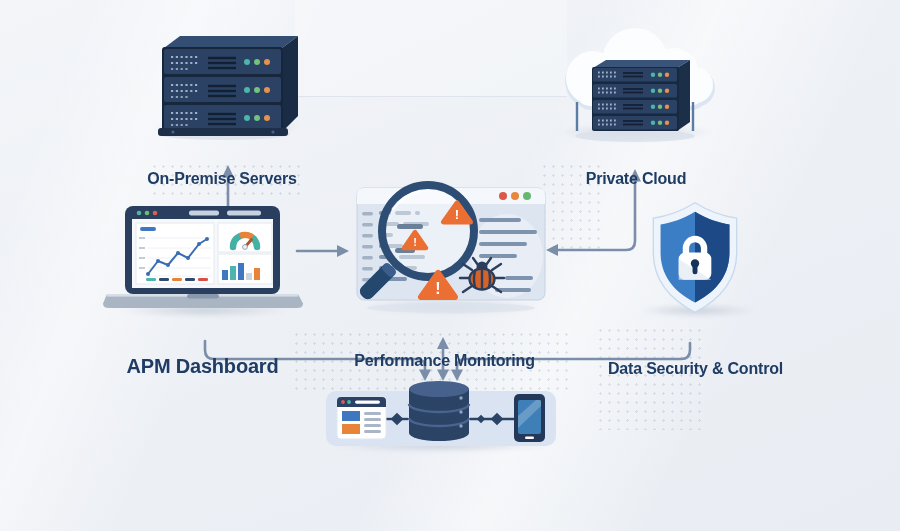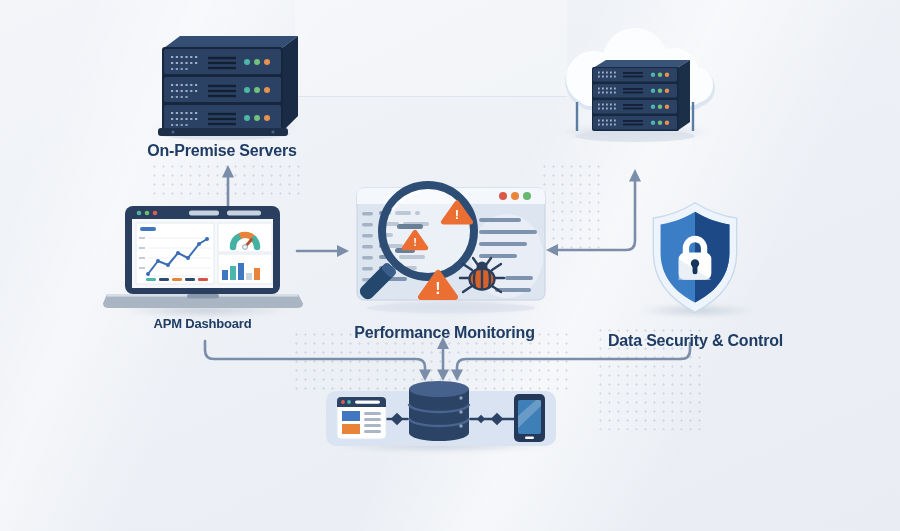--- a/index.html
+++ b/index.html
@@ -14,21 +14,21 @@
   .band3{position:absolute;left:295px;top:0;width:272px;height:96px;background:rgba(255,255,255,.28);
          border-bottom:1px solid rgba(205,214,228,.55);}
   .dots{position:absolute;pointer-events:none;opacity:.8;
     background-image:radial-gradient(rgba(96,120,156,.22) 1.1px,transparent 1.2px);
     background-size:9px 9px;}
   .shadow{position:absolute;border-radius:50%;
     background:radial-gradient(ellipse at center,rgba(66,92,128,.22) 0%,rgba(66,92,128,0) 70%);
     filter:blur(2px);}
   .node{position:absolute;}
   .node-label{position:absolute;text-align:center;font-weight:700;font-size:16px;
-    letter-spacing:-.2px;color:#1f3c64;}
+    letter-spacing:-.2px;color:#1f3c64;margin-top:28px;}
   svg{display:block;overflow:visible;}
   #connectors{position:absolute;left:0;top:0;}
   .conn{stroke:#7b8ea9;stroke-width:2.6;fill:none;stroke-linecap:round;}
   .ah{fill:#7b8ea9;stroke:none;}
 </style>
 </head>
 <body>
 
 <div id="canvas">
 
@@ -171,20 +171,21 @@
           <circle cx="120" cy="66.8" r="2.2" fill="#e8914e"></circle>
         <circle cx="106" cy="82.8" r="2.2" fill="#4db6ac"></circle>
           <circle cx="113" cy="82.8" r="2.2" fill="#74c17e"></circle>
           <circle cx="120" cy="82.8" r="2.2" fill="#e8914e"></circle>
         <circle cx="106" cy="98.8" r="2.2" fill="#4db6ac"></circle>
           <circle cx="113" cy="98.8" r="2.2" fill="#74c17e"></circle>
           <circle cx="120" cy="98.8" r="2.2" fill="#e8914e"></circle>
       </g>
     </svg>
   </div>
+  <div class="node-label" style="left:546px;top:142px;width:180px;">Private Cloud</div>
 
   <div class="node" style="left:103px;top:206px;width:200px;height:104px;">
     <svg width="200" height="104" viewBox="0 0 200 104">
       <rect x="22" y="0" width="155" height="88" rx="8" fill="#2a3f60"></rect>
       <circle cx="36" cy="7" r="2.3" fill="#52b59a"></circle>
         <circle cx="44" cy="7" r="2.3" fill="#68bd72"></circle>
         <circle cx="52" cy="7" r="2.3" fill="#d95f55"></circle>
       <rect x="86" y="4.5" width="30" height="5" rx="2.3" fill="#c7d2e0"></rect>
       <rect x="124" y="4.5" width="34" height="5" rx="2.3" fill="#c7d2e0"></rect>
       <rect x="29" y="13" width="141" height="69" fill="#f6f8fb"></rect>
@@ -236,21 +237,21 @@
         <rect x="135" y="57" width="6" height="17" fill="#3f78c0"></rect>
         <rect x="143" y="67" width="6" height="7" fill="#ccd5e0"></rect>
         <rect x="151" y="62" width="6" height="12" fill="#e8833a"></rect>
       </g>
 
       <path d="M 4,88 L 195,88 L 200,97.5 Q 200,102 194,102 L 6,102 Q 0,102 0,97.5 Z" fill="#aab5c4"></path>
       <rect x="4" y="88" width="191" height="2.6" fill="#d6dde6"></rect>
       <rect x="84" y="88" width="32" height="4.5" rx="2.2" fill="#8998ab"></rect>
     </svg>
   </div>
-  <div class="node-label" style="left:105px;top:316px;width:195px;font-size:13px;">APM Dashboard</div>
+  <div class="node-label" style="left:105px;top:327px;width:195px;font-size:20px;">APM Dashboard</div>
 
   <div class="node" style="left:345px;top:178px;width:215px;height:135px;">
     <svg width="215" height="135" viewBox="0 0 215 135">
       <ellipse cx="106" cy="130" rx="84" ry="5" fill="#dde3ed" opacity=".8"></ellipse>
       <rect x="12" y="10" width="188" height="112" rx="7" fill="#dde5f0" stroke="#c6d2e2" stroke-width="1"></rect>
       <ellipse cx="162" cy="78" rx="36" ry="42" fill="#e9eef6"></ellipse>
       <path d="M 12,17 Q 12,10 19,10 L 193,10 Q 200,10 200,17 L 200,26 L 12,26 Z" fill="#f4f7fb"></path>
       <circle cx="158" cy="18" r="4" fill="#d95848"></circle>
         <circle cx="170" cy="18" r="4" fill="#e8873c"></circle>
         <circle cx="182" cy="18" r="4" fill="#66b871"></circle>

